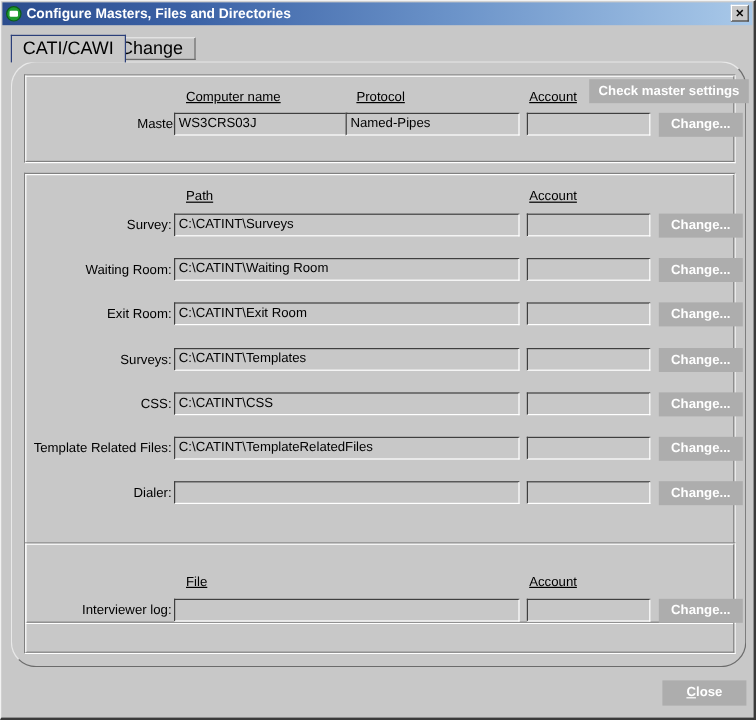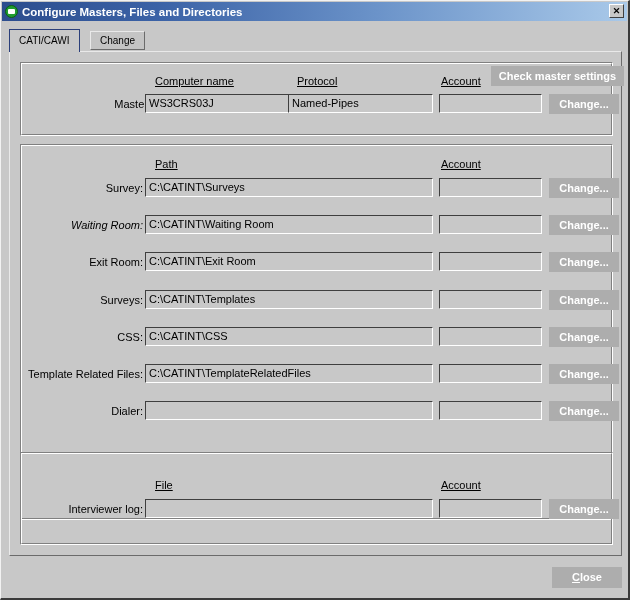--- a/index.html
+++ b/index.html
@@ -88,21 +88,21 @@
     position: absolute;
     left: 8px;
     top: 28px;
     height: 21px;
   }
   .tab {
     position: absolute;
     top: 0;
     height: 21px;
     box-sizing: border-box;
-    font-size: 10px;
+    font-size: 15px;
     line-height: 19px;
     padding: 0 9px;
     background: #c8c8c8;
     cursor: default;
     white-space: nowrap;
   }
   .tab.active {
     left: 0px;
     top: 0px;
     height: 23px;
@@ -133,20 +133,21 @@
     left: 8px;
     top: 50px;
     width: 613px;
     height: 505px;
     box-sizing: border-box;
     border-top: 1px solid #e9e9e9;
     border-left: 1px solid #e9e9e9;
     border-right: 1px solid #6b6b6b;
     border-bottom: 1px solid #6b6b6b;
     background: #c8c8c8;
+    border-radius: 21px;
   }
 
   
   .groupbox {
     position: absolute;
     box-sizing: border-box;
     border-top: 1px solid #808080;
     border-left: 1px solid #808080;
     border-right: 1px solid #ffffff;
     border-bottom: 1px solid #ffffff;
@@ -274,21 +275,21 @@
       <div class="inner"></div>
 
       <div class="colhead" style="left:134px; top:13px;">Path</div>
       <div class="colhead" style="left:420px; top:13px;">Account</div>
 
       <div class="row-label" style="left:0px; top:36px; width:122px;">Survey:</div>
       <div class="field" style="left:124px; top:33px; width:288px;">C:\CATINT\Surveys</div>
       <div class="field" style="left:418px; top:33px; width:103px;"></div>
       <div class="btn btn-change" style="left:528px; top:33px;">Change...</div>
 
-      <div class="row-label" style="left:0px; top:73px; width:122px;font-style:italic;">Waiting Room:</div>
+      <div class="row-label" style="left:0px; top:73px; width:122px;">Waiting Room:</div>
       <div class="field" style="left:124px; top:70px; width:288px;">C:\CATINT\Waiting Room</div>
       <div class="field" style="left:418px; top:70px; width:103px;"></div>
       <div class="btn btn-change" style="left:528px; top:70px;">Change...</div>
 
       <div class="row-label" style="left:0px; top:110px; width:122px;">Exit Room:</div>
       <div class="field" style="left:124px; top:107px; width:288px;">C:\CATINT\Exit Room</div>
       <div class="field" style="left:418px; top:107px; width:103px;"></div>
       <div class="btn btn-change" style="left:528px; top:107px;">Change...</div>
 
       <div class="row-label" style="left:0px; top:148px; width:122px;">Surveys:</div>

